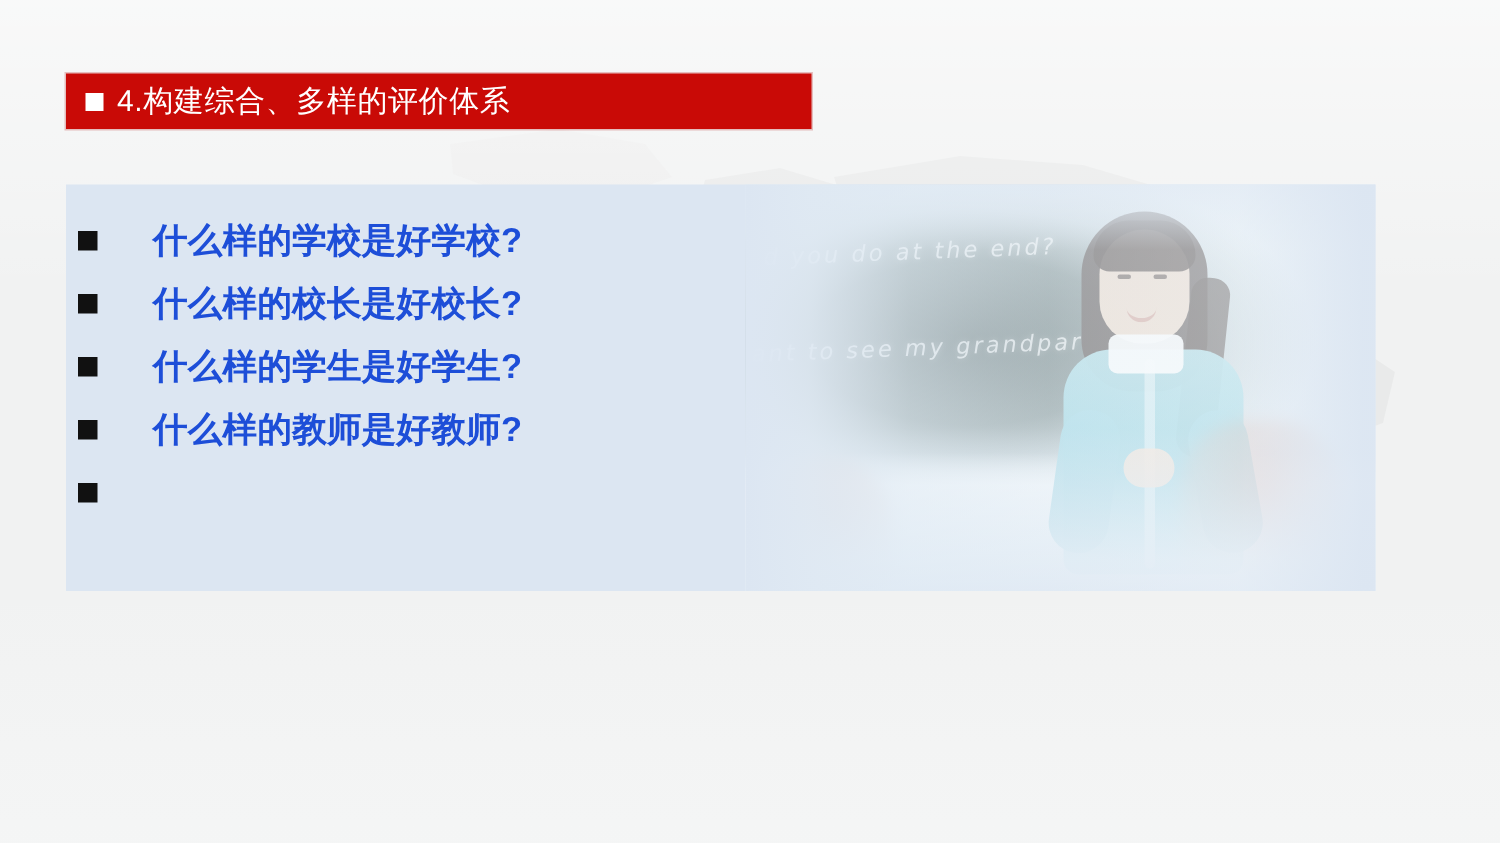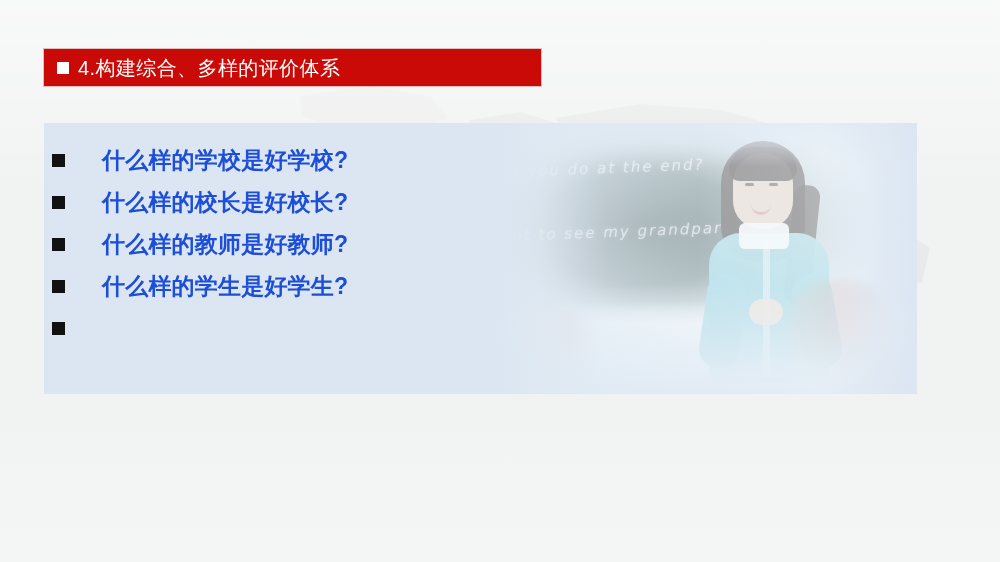--- a/index.html
+++ b/index.html
@@ -284,25 +284,25 @@
       <li class="bullet-item">
         <span class="bullet-mark"></span>
         <span class="bullet-text">什么样的学校是好学校?</span>
       </li>
       <li class="bullet-item">
         <span class="bullet-mark"></span>
         <span class="bullet-text">什么样的校长是好校长?</span>
       </li>
       <li class="bullet-item">
         <span class="bullet-mark"></span>
+        <span class="bullet-text">什么样的学生是好学生?</span>
+      </li>
+      <li class="bullet-item">
+        <span class="bullet-mark"></span>
         <span class="bullet-text">什么样的教师是好教师?</span>
-      </li>
-      <li class="bullet-item">
-        <span class="bullet-mark"></span>
-        <span class="bullet-text">什么样的学生是好学生?</span>
       </li>
       <li class="bullet-item">
         <span class="bullet-mark"></span>
       </li>
     </ul>
 
   </div>
 </div>
 
 </body></html>

